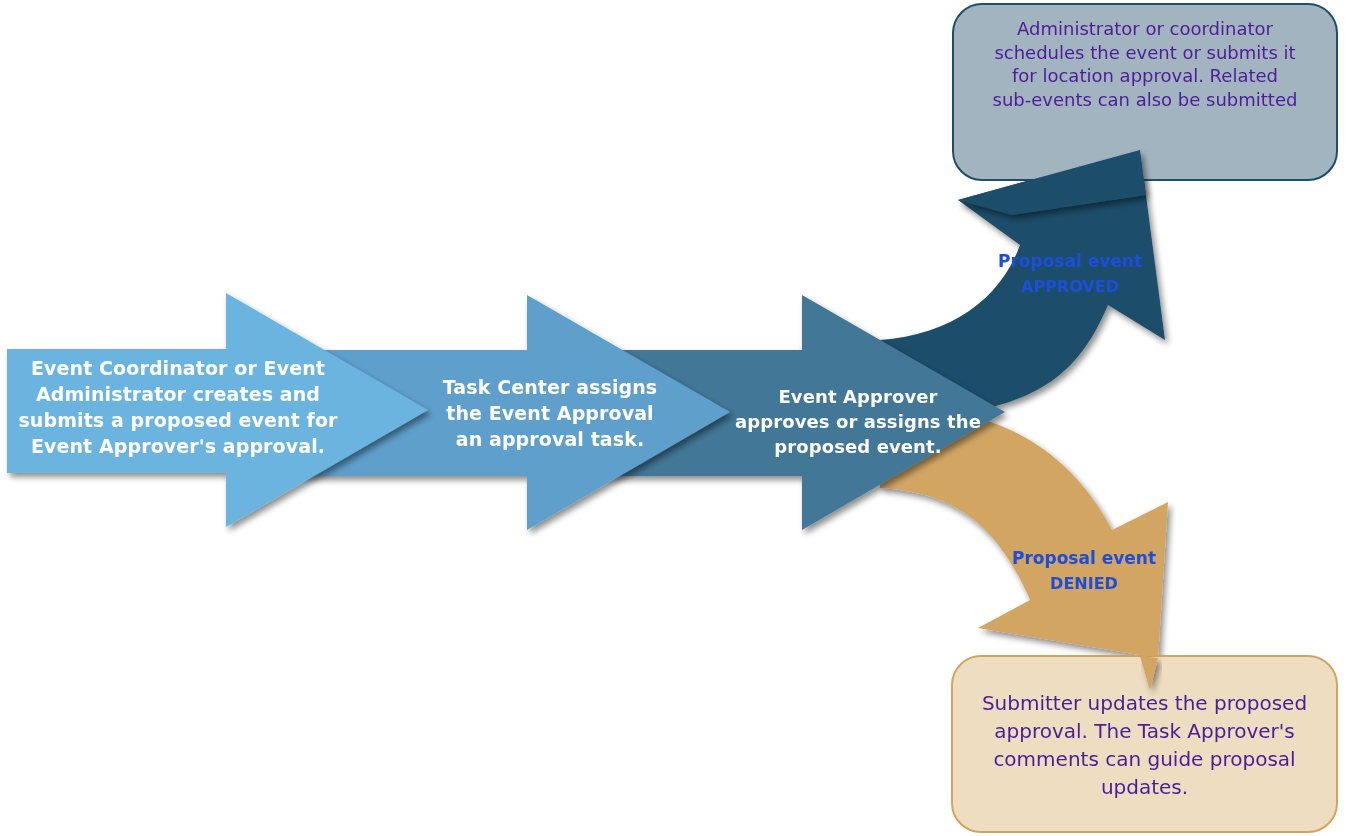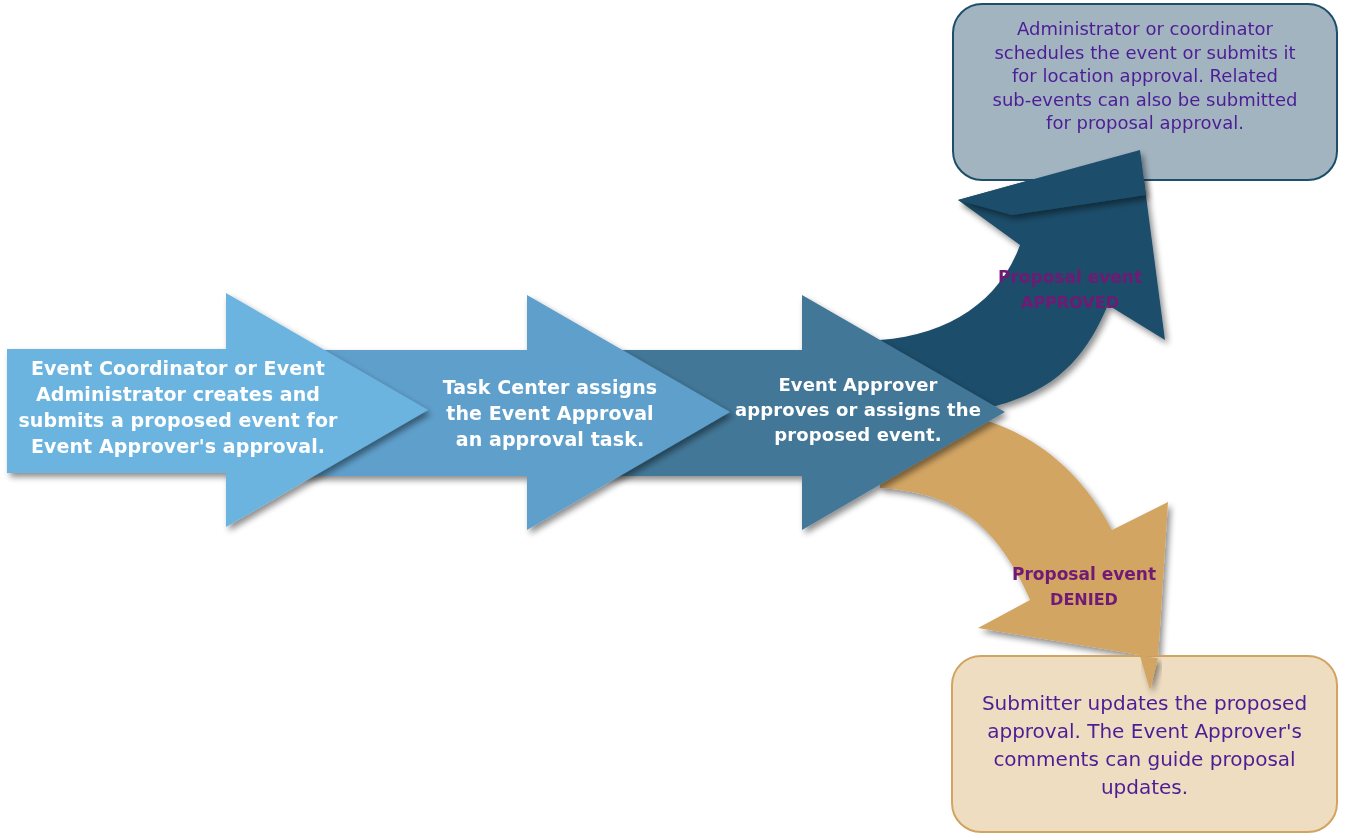--- a/index.html
+++ b/index.html
@@ -25,25 +25,24 @@
       color: #ffffff;
       font-weight: bold;
       text-align: center;
       line-height: 26px;
       font-size: 19px;
       letter-spacing: 0.1px;
     }
     .step-text span { display: block; white-space: nowrap; }
     .branch-label {
       position: absolute;
-      color: #701a75;
+      color: #1d4ed8;
       font-weight: bold;
       text-align: center;
       line-height: 25px;
-      margin-top: 16px;
     }
     .branch-label .sub { font-size: 17px; display: block; white-space: nowrap; }
     .branch-label .main { font-size: 16px; display: block; white-space: nowrap; }
     .callout {
       position: absolute;
       box-sizing: border-box;
       border-radius: 30px;
       border: 2px solid;
       text-align: center;
       color: #4c1d95;
@@ -122,47 +121,46 @@
     <span>submits a proposed event for</span>
     <span>Event Approver's approval.</span>
   </div>
 
   <div class="step-text" id="step2-text" style="left: 420px; top: 374px; width: 260px;">
     <span>Task Center assigns</span>
     <span>the Event Approval</span>
     <span>an approval task.</span>
   </div>
 
-  <div class="step-text" id="step3-text" style="left: 728px; top: 372px; width: 260px; font-size: 18px; line-height: 25px;">
+  <div class="step-text" id="step3-text" style="left: 728px; top: 384px; width: 260px; font-size: 18px; line-height: 25px;">
     <span>Event Approver</span>
     <span>approves or assigns the</span>
     <span>proposed event.</span>
   </div>
 
   <div class="branch-label" style="left: 990px; top: 249px; width: 160px;">
     <span class="sub">Proposal event</span>
     <span class="main">APPROVED</span>
   </div>
 
   <div class="branch-label" style="left: 1004px; top: 546px; width: 160px;">
     <span class="sub">Proposal event</span>
     <span class="main">DENIED</span>
   </div>
 
   <div class="callout" id="callout-approved" style="background: rgb(163, 180, 193); border-color: rgb(29, 78, 106);">
     <span>Administrator or coordinator</span>
     <span>schedules the event or submits it</span>
     <span>for location approval. Related</span>
     <span>sub-events can also be submitted</span>
-    <span>for proposal approval.</span>
   </div>
 
   <div class="callout" id="callout-denied" style="background: rgb(239, 221, 194); border-color: rgb(210, 163, 97);">
     <span>Submitter updates the proposed</span>
-    <span>approval. The Event Approver's</span>
+    <span>approval. The Task Approver's</span>
     <span>comments can guide proposal</span>
     <span>updates.</span>
   </div>
 
   <svg width="1346" height="836" viewBox="0 0 1346 836" style="position:absolute;left:0;top:0;pointer-events:none;">
     <path id="tip-approved" filter="url(#shadow)" d="M 958 200 L 1140 150 L 1146 195 L 1012 215 Z" fill="#1d4e6a"></path>
     <path id="tip-denied" filter="url(#shadow)" d="M 1158 658 L 1150 690 L 1140 656 Z" fill="#d2a564"></path>
   </svg>
 
 </div>

